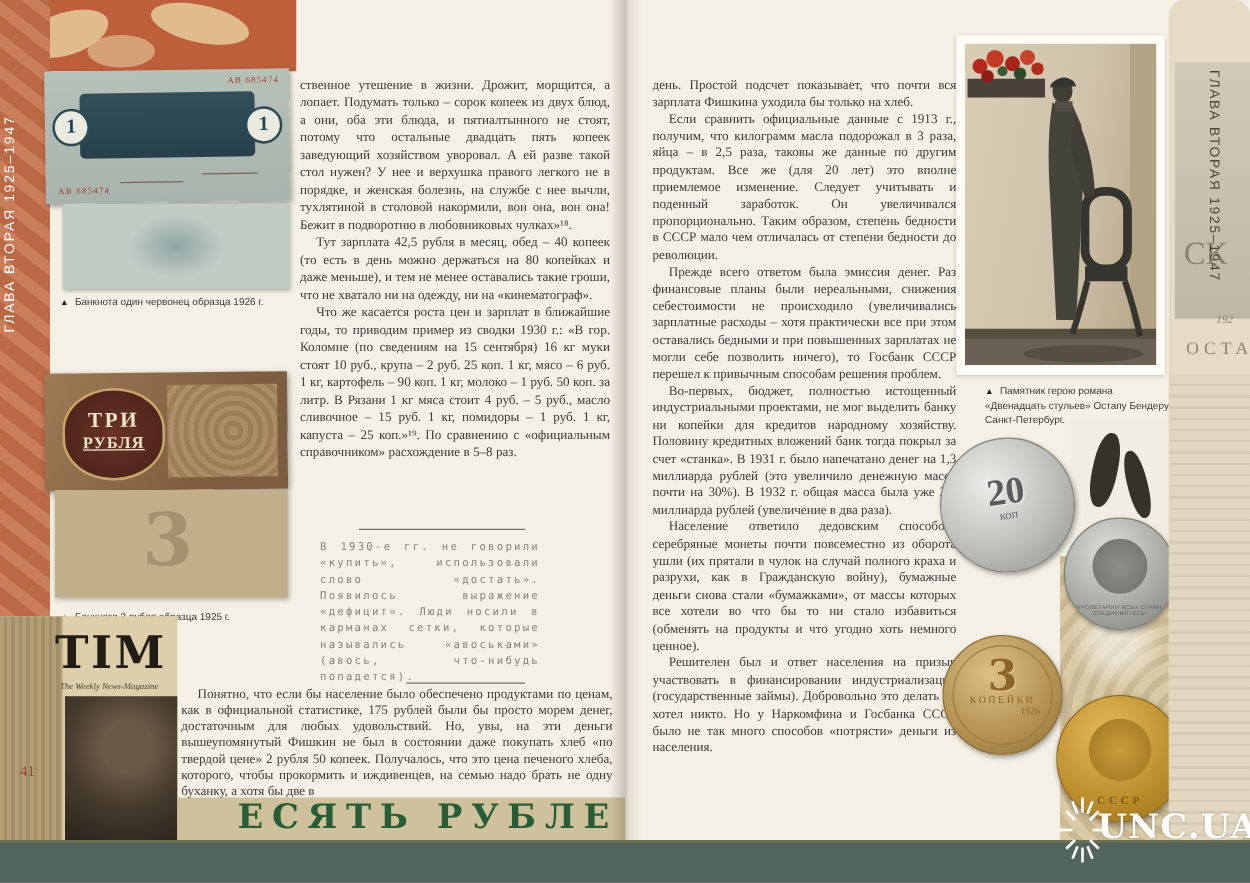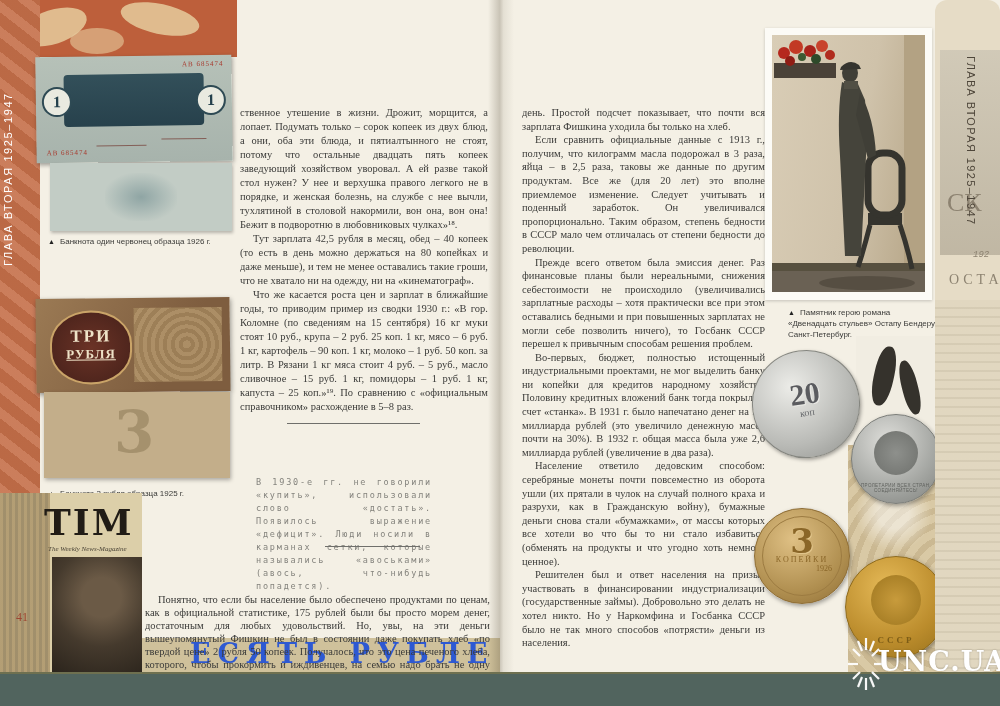--- a/index.html
+++ b/index.html
@@ -1,20 +1,20 @@
 <!DOCTYPE html>
 <html><head>
 <meta charset="utf-8">
 <style>
   html,body{margin:0;padding:0;background:#222;}
   #stage{position:relative;width:1000px;height:706px;overflow:hidden;
          background:#f4f0e5;font-family:"Liberation Serif",serif;}
   
   .abs{position:absolute;}
-  .just{text-align:justify;color:#3b3b39;margin-top:44px;}
+  .just{text-align:justify;color:#3b3b39;}
   .col p{margin:0;text-indent:13px;}
   .col p.noindent{text-indent:0;}
   
   #left-strip{left:0;top:0;width:40px;height:672px;background:#c56f49;}
   #left-strip .tex{position:absolute;inset:0;
      background:repeating-linear-gradient(38deg,rgba(255,255,255,.10) 0 9px,rgba(0,0,0,.05) 9px 20px);}
   #topleft-collage{left:0;top:0;width:237px;height:57px;background:#bd5f3b;overflow:hidden;}
   .handblob{position:absolute;background:#e6cb9e;border-radius:50%;opacity:.85;}
   #chapter-left{left:2px;top:66px;height:200px;width:22px;writing-mode:vertical-rl;
      transform:rotate(180deg);color:#fff;font-family:"Liberation Sans",sans-serif;
@@ -70,21 +70,21 @@
      background:repeating-linear-gradient(90deg,#a68e63 0 3px,#8d7a57 3px 6px);opacity:.75;}
   #time-title{position:absolute;left:44px;top:8px;font-family:"DejaVu Serif",serif;
      font-weight:bold;font-size:36px;color:#211c16;letter-spacing:2px;}
   #time-sub{position:absolute;left:48px;top:52px;font-style:italic;font-size:7px;color:#4a4336;}
   #portrait{position:absolute;left:52px;top:64px;width:90px;height:115px;
      background:radial-gradient(circle at 55% 35%,#6b5a46 0 22%,#453a2d 55%,#2b241c 100%);}
   #page-num-left{left:16px;top:610px;font-size:12px;color:#9c4632;font-family:"Liberation Serif",serif;}
   
   #bottom-collage{left:142px;top:638px;width:358px;height:34px;background:#cfc19b;overflow:hidden;}
   #bottom-collage span{position:absolute;left:48px;top:0px;font-family:"DejaVu Serif",serif;
-     font-weight:bold;font-size:27px;letter-spacing:7px;color:#1d4ed8;opacity:.9;text-align:right;}
+     font-weight:bold;font-size:27px;letter-spacing:7px;color:#14532d;opacity:.9;text-align:right;}
   
   #left-col{left:240px;top:62px;width:248px;height:362px;font-size:10.5px;line-height:14px;overflow:hidden;}
   #tw-rule-top{left:287px;top:423px;width:133px;border-top:1px solid #6f6f6b;}
   #tw-rule-bot{left:325px;top:546px;width:95px;border-top:1px solid #6f6f6b;}
   #typewriter{left:256px;top:432px;width:176px;font-family:"DejaVu Sans Mono",monospace;
      font-size:8.5px;line-height:13px;letter-spacing:1.8px;color:#84837d;}
   #left-bottom{left:145px;top:549px;width:345px;font-size:10.5px;line-height:13px;}
   #left-bottom p{margin:0;text-indent:13px;}
   
   #right-col{left:522px;top:62px;width:243px;height:546px;font-size:10.5px;line-height:13.6px;overflow:hidden;}
@@ -281,21 +281,21 @@
     <div class="emblem"></div>
     <div class="lbl">СССР</div>
   </div>
 
   <div class="abs" id="page-num-right">77</div>
 
   <div class="abs" id="right-strip">
     <div class="photo"></div>
     <div class="rows"></div>
     <div class="fragment abs" style="left:12px;top:188px;font-size:26px;">СК</div>
-    <div class="fragment abs" style="left:38px;top:250px;font-size:9px;font-style:italic;font-family:Liberation Mono, monospace;">192</div>
+    <div class="fragment abs" style="left:38px;top:250px;font-size:9px;font-style:italic;">192</div>
     <div class="fragment abs" style="left:14px;top:272px;font-size:14px;letter-spacing:4px;">ОСТА</div>
   </div>
   <div class="abs" id="chapter-right">ГЛАВА ВТОРАЯ 1925–1947</div>
 
   <div class="abs" id="bottom-band"></div>
   <svg class="abs" id="sun-icon" width="44" height="56" viewBox="0 0 44 56">
     <g stroke="#ffffff" stroke-width="2.2" opacity=".95">
       <line x1="22" y1="2" x2="22" y2="14"></line>
         <line x1="22" y1="42" x2="22" y2="54"></line>
       <line x1="4" y1="28" x2="14" y2="28"></line>

